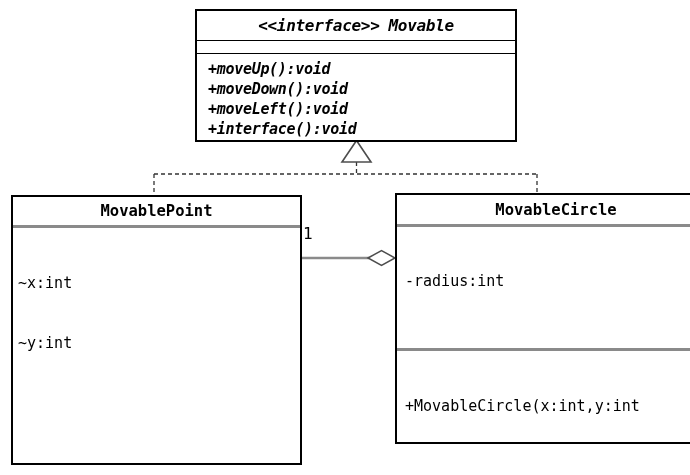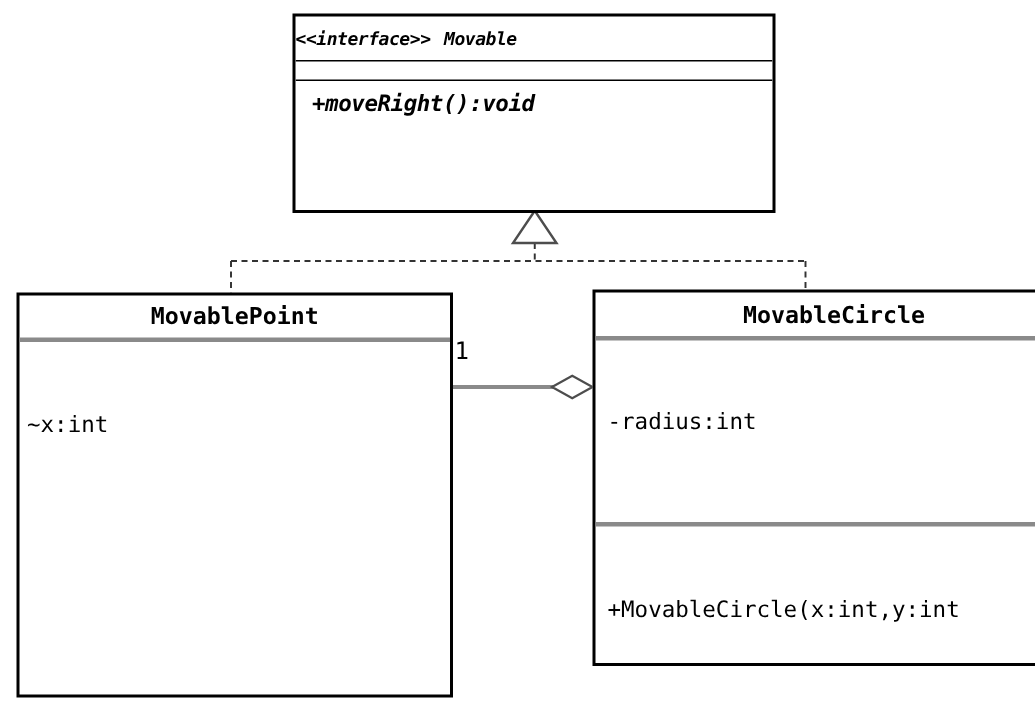--- a/index.html
+++ b/index.html
@@ -10,22 +10,22 @@
   }
   svg.connectors { position:absolute; left:0; top:0; width:690px; height:475px; pointer-events:none; }
   .box {
     position:absolute; background:#ffffff; border:2px solid #000000;
     box-sizing:border-box; overflow:hidden;
   }
   
   .iface { left:195px; top:9px; width:322px; height:133px; }
   .iface .ititle {
     height:29px; border-bottom:1px solid #000;
-    display:flex; align-items:center; gap:9px;
-    font-size:12px; font-style:italic; font-weight:bold; letter-spacing:-0.3px;
+    display:flex; align-items:center; justify-content:center; gap:9px;
+    font-size:16px; font-style:italic; font-weight:bold; letter-spacing:-0.3px;
   }
   .iface .iempty { height:13px; border-bottom:1px solid #000; box-sizing:border-box; }
   .iface .imethods {
     padding:5px 0 0 11px; font-size:15px; line-height:20px;
     font-style:italic; font-weight:bold; letter-spacing:-0.3px;
   }
   
   .cls .ctitle {
     display:flex; align-items:center; justify-content:center;
     font-size:15.5px; font-weight:bold;
@@ -59,28 +59,32 @@
     <polygon points="368,258 381.5,250.5 395,258 381.5,265.5" fill="#ffffff" stroke="#4d4d4d" stroke-width="1.5"></polygon>
   </svg>
 
   <section class="box iface">
     <div class="ititle">
       <span>&lt;&lt;interface&gt;&gt;</span>
       <span>Movable</span>
     </div>
     <div class="iempty"></div>
     <div class="imethods">
-      <div>+moveRight():void</div>
+      <div>+moveUp():void</div>
+      <div>+moveDown():void</div>
+      <div>+moveLeft():void</div>
+      <div>+interface():void</div>
     </div>
   </section>
 
   <section class="box cls mp">
     <div class="ctitle">MovablePoint</div>
     <div class="attrs sep">
       <div>~x:int</div>
+      <div>~y:int</div>
     </div>
 
   </section>
 
   <section class="box cls mc">
     <div class="ctitle">MovableCircle</div>
     <div class="attrs sep">
       <div>-radius:int</div>
     </div>
     <div class="meths sep">

